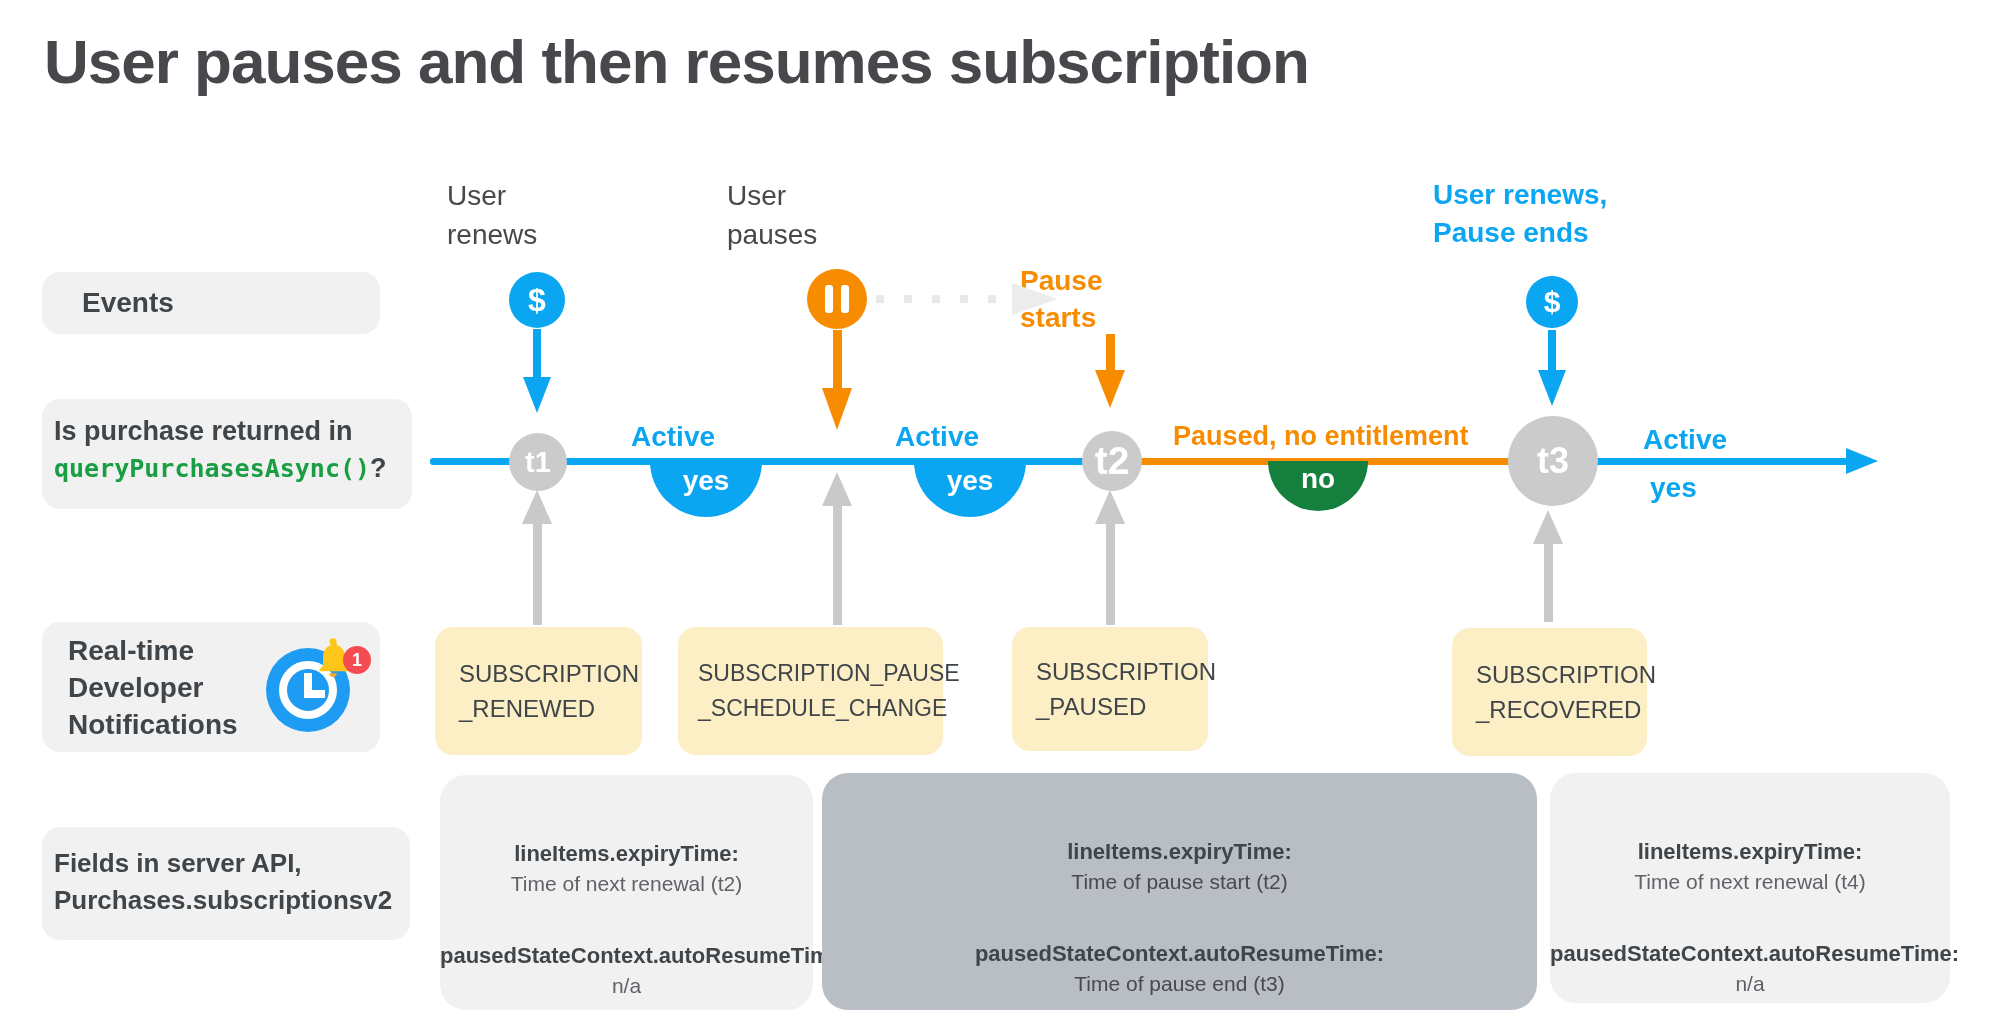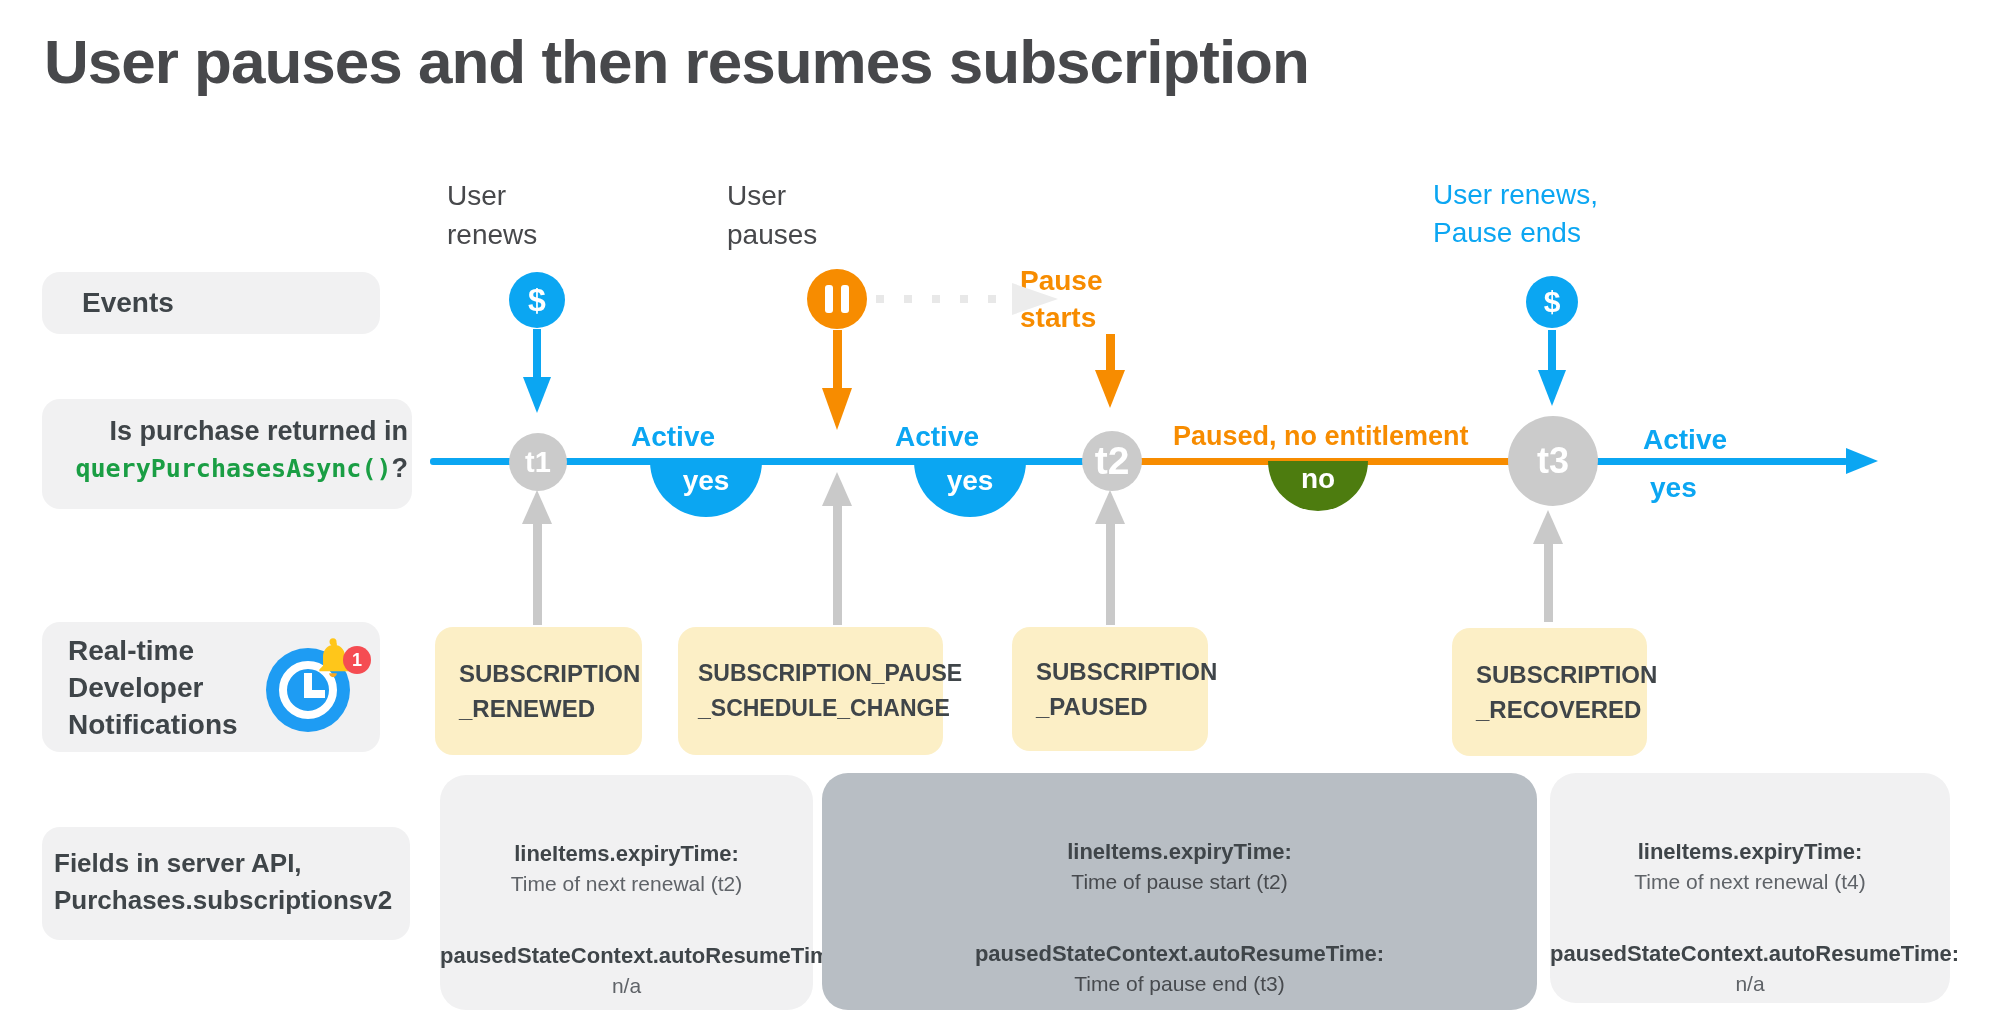--- a/index.html
+++ b/index.html
@@ -18,42 +18,42 @@
   
   .seg{position:absolute;height:7px;border-radius:3px;}
   .tpoint{position:absolute;border-radius:50%;background:#cbcbcb;color:#fff;font-weight:bold;
           display:flex;align-items:center;justify-content:center;}
   .halfcircle{position:absolute;color:#fff;font-weight:bold;text-align:center;}
   .evcircle{position:absolute;border-radius:50%;color:#fff;font-weight:bold;
             display:flex;align-items:center;justify-content:center;}
   .lbl{position:absolute;text-align:left;}
   .shaft{position:absolute;}
   .tri{position:absolute;width:0;height:0;}
-  .ntf{position:absolute;background:#fcefc6;border-radius:18px;color:#3f4549;font-weight:bold;
+  .ntf{position:absolute;background:#fcefc6;border-radius:18px;color:#3f4549;font-weight:normal;
        font-size:24px;line-height:35px;display:flex;flex-direction:column;justify-content:center;white-space:nowrap;}
   .api{position:absolute;border-radius:26px;background:#f1f1f2;text-align:center;
        font-size:21px;line-height:30px;color:#5f6368;padding-top:64px;box-sizing:border-box;}
   .api .f{font-weight:bold;color:#3f4549;font-size:22px;}
   .api .spacer{height:42px;}
   .api.dark{background:#b8bec4;color:#474a4e;}
   .pausebars{display:flex;gap:8px;}
   .pausebars span{display:block;width:8px;height:28px;background:#fff;border-radius:3px;}
 </style>
 </head>
 <body>
 
 <div class="canvas">
 
   <div class="abs title">User pauses and then resumes subscription</div>
 
   <div class="rowbox" style="left:42px;top:272px;width:298px;height:62px;display:flex;align-items:center;padding-left:40px;font-size:28px;">
     <span>Events</span>
   </div>
 
-  <div class="rowbox" style="left:42px;top:399px;width:354px;height:96px;padding:14px 4px 0 12px;font-size:27px;line-height:37px;text-align:right;">
+  <div class="rowbox" style="left:42px;top:399px;width:354px;height:96px;padding:14px 4px 0 12px;font-size:27px;line-height:37px;">
     <div>Is purchase returned in</div>
     <div><span class="code" style="font-size:25px;">queryPurchasesAsync()</span><span>?</span></div>
   </div>
 
   <div class="rowbox" style="left:42px;top:622px;width:338px;height:130px;font-size:28px;line-height:37px;box-sizing:border-box;padding:10px 8px 0 26px;">
     <div>Real-time</div>
     <div>Developer</div>
     <div>Notifications</div>
 
     <svg class="abs" style="left:220px;top:14px;" width="118" height="104" viewBox="0 0 118 104">
@@ -81,35 +81,35 @@
   <div class="tri" style="left:1846px;top:448px;border-top:13px solid transparent;border-bottom:13px solid transparent;border-left:32px solid #0ba6f2;"></div>
 
   <div class="lbl" style="left:631px;top:421px;width:150px;font-size:28px;font-weight:bold;color:#0ba6f2;">Active</div>
   <div class="lbl" style="left:895px;top:421px;width:150px;font-size:28px;font-weight:bold;color:#0ba6f2;">Active</div>
   <div class="lbl" style="left:1173px;top:421px;width:300px;font-size:27px;font-weight:bold;color:#f78c00;">Paused, no entitlement</div>
   <div class="lbl" style="left:1643px;top:424px;width:150px;font-size:28px;font-weight:bold;color:#0ba6f2;">Active</div>
   <div class="lbl" style="left:1650px;top:472px;width:150px;font-size:28px;font-weight:bold;color:#0ba6f2;">yes</div>
 
   <div class="halfcircle" style="left:650px;top:461px;width:112px;height:56px;background:#0ba6f2;border-radius:0 0 112px 112px;font-size:28px;padding-top:4px;box-sizing:border-box;">yes</div>
   <div class="halfcircle" style="left:914px;top:461px;width:112px;height:56px;background:#0ba6f2;border-radius:0 0 112px 112px;font-size:28px;padding-top:4px;box-sizing:border-box;">yes</div>
-  <div class="halfcircle" style="left:1268px;top:461px;width:100px;height:50px;background:#4d7c0f;border-radius:0 0 100px 100px;font-size:28px;padding-top:2px;box-sizing:border-box;">no</div>
+  <div class="halfcircle" style="left:1268px;top:461px;width:100px;height:50px;background:#15803d;border-radius:0 0 100px 100px;font-size:28px;padding-top:2px;box-sizing:border-box;">no</div>
 
   <div class="tpoint" style="left:509px;top:433px;width:58px;height:58px;font-size:29px;">t1</div>
   <div class="tpoint" style="left:1082px;top:431px;width:60px;height:60px;font-size:39px;">t2</div>
   <div class="tpoint" style="left:1508px;top:416px;width:90px;height:90px;font-size:36px;">t3</div>
 
   <div class="lbl" style="left:447px;top:176px;width:180px;font-size:28px;line-height:39px;color:#47484b;">
     <div>User</div>
     <div>renews</div>
   </div>
   <div class="lbl" style="left:727px;top:176px;width:180px;font-size:28px;line-height:39px;color:#47484b;">
     <div>User</div>
     <div>pauses</div>
   </div>
-  <div class="lbl" style="left:1433px;top:176px;width:240px;font-size:28px;line-height:38px;font-weight:normal;color:#0ba6f2;">
+  <div class="lbl" style="left:1433px;top:176px;width:240px;font-size:28px;line-height:38px;font-weight:bold;color:#0ba6f2;">
     <div>User renews,</div>
     <div>Pause ends</div>
   </div>
   <div class="lbl" style="left:1020px;top:262px;width:180px;font-size:28px;line-height:37px;font-weight:bold;color:#f78c00;">
     <div>Pause</div>
     <div>starts</div>
   </div>
 
   <div class="evcircle" style="left:509px;top:272px;width:56px;height:56px;background:#0ba6f2;font-size:32px;">
     <span>$</span>

